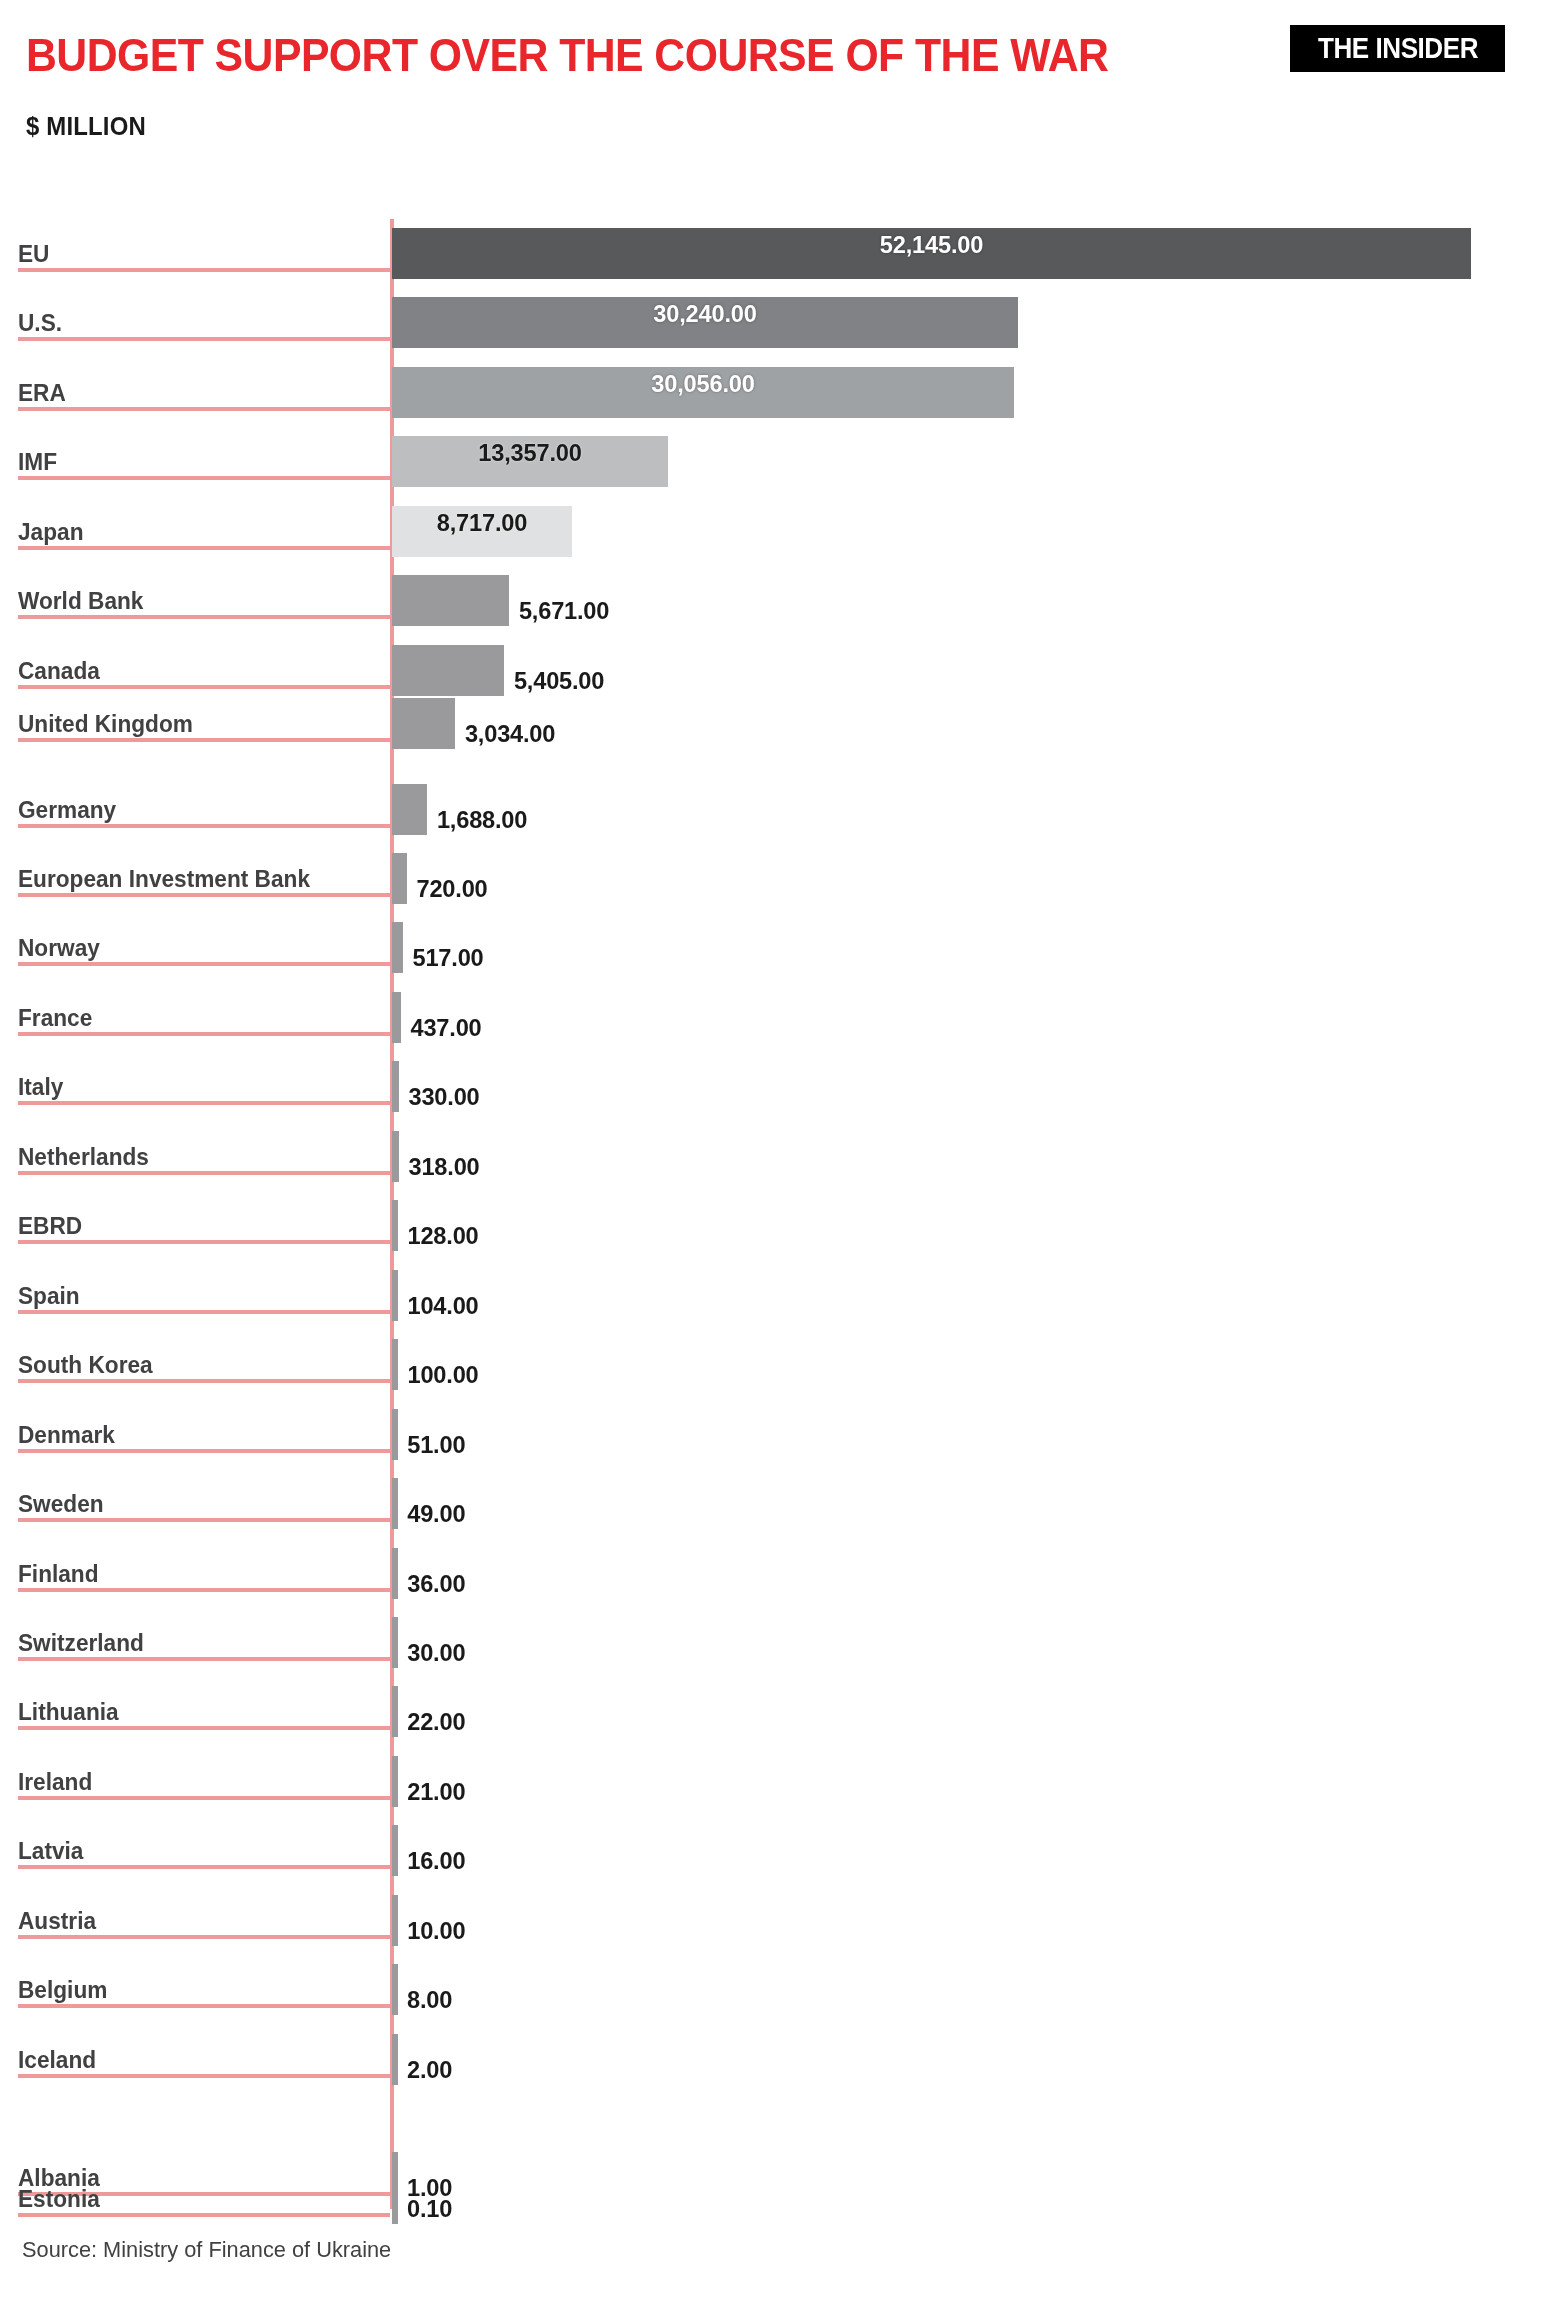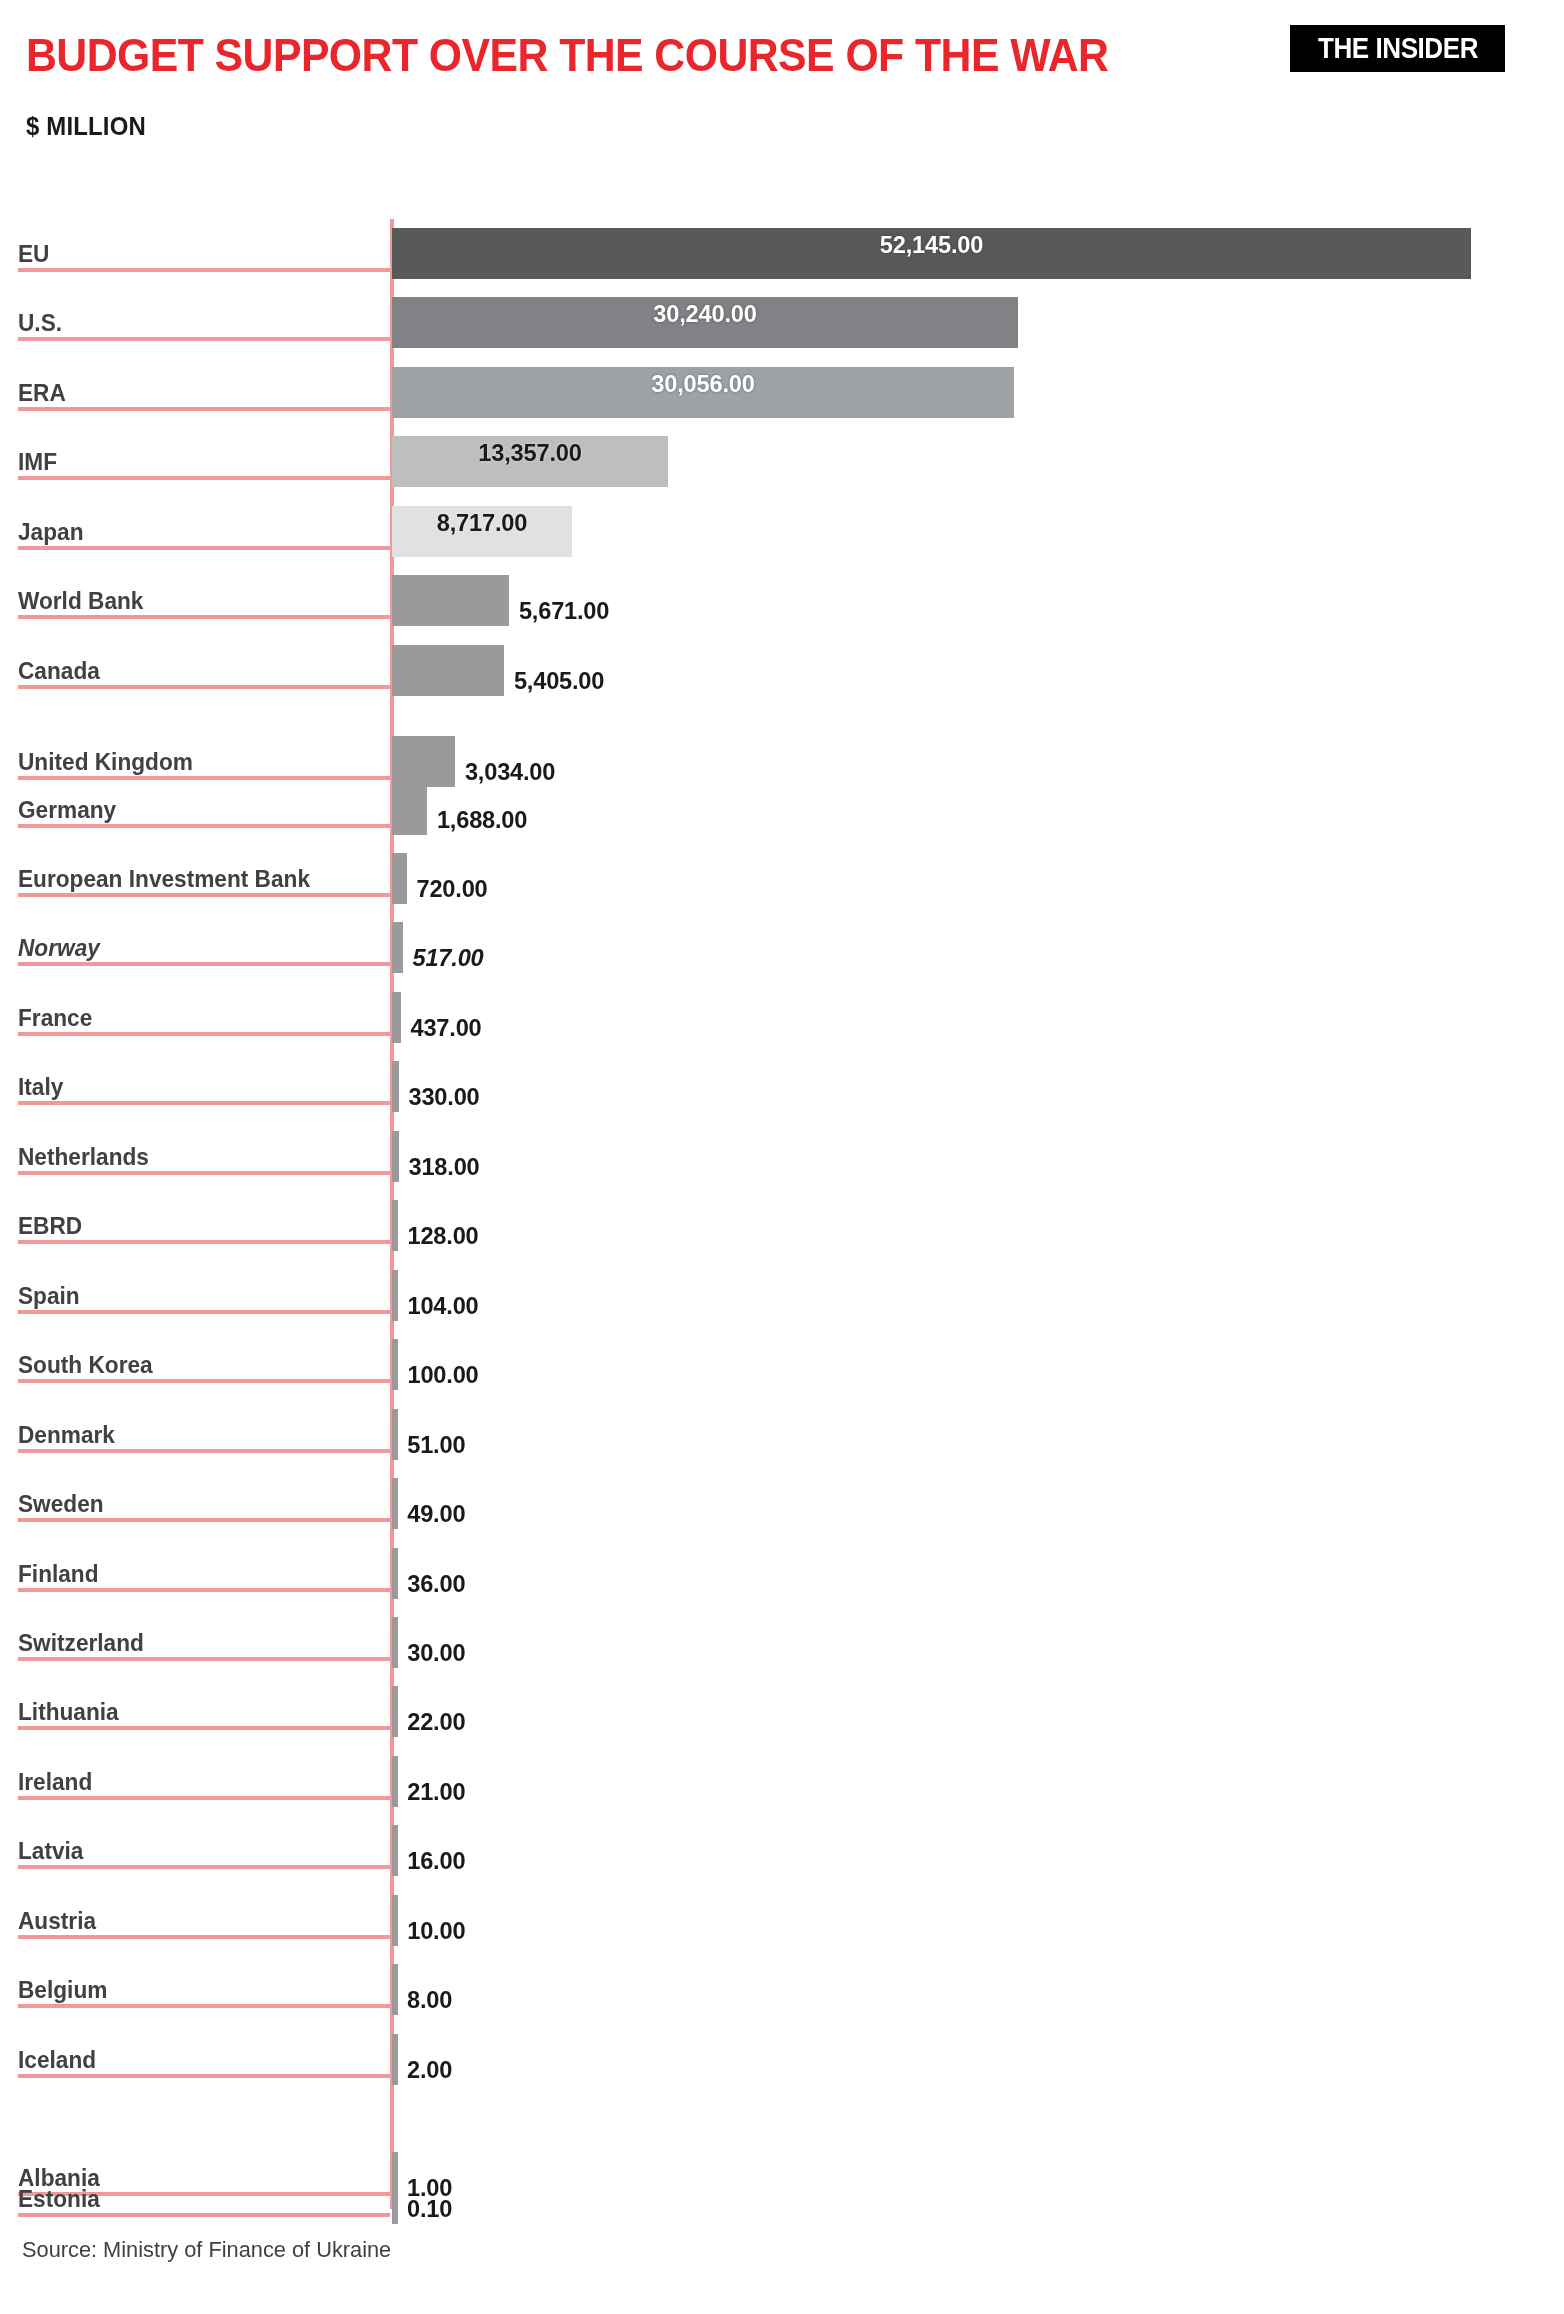--- a/index.html
+++ b/index.html
@@ -201,39 +201,39 @@
       <div class="leader-line" style="width: 372px;"></div>
       <div class="bar" style="width: 117px; background: rgb(154, 154, 156);"></div>
       <div class="bar-value" style="left: 517px; top: 45px;">5,671.00</div>
     </div>
     <div class="row" style="top: 417px;">
       <div class="row-label">Canada</div>
       <div class="leader-line" style="width: 372px;"></div>
       <div class="bar" style="width: 112px; background: rgb(154, 154, 156);"></div>
       <div class="bar-value" style="left: 512px; top: 45px;">5,405.00</div>
     </div>
-    <div class="row" style="top: 508px;">
+    <div class="row" style="top: 470px;">
       <div class="row-label">United Kingdom</div>
       <div class="leader-line" style="width: 372px;"></div>
       <div class="bar" style="width: 63px; background: rgb(154, 154, 156);"></div>
       <div class="bar-value" style="left: 463px; top: 45px;">3,034.00</div>
     </div>
     <div class="row" style="top: 556px; padding-left: 34px;">
       <div class="row-label">Germany</div>
       <div class="leader-line" style="width: 372px;"></div>
       <div class="bar" style="width: 35px; background: rgb(154, 154, 156);"></div>
       <div class="bar-value" style="left: 435px; top: 45px;">1,688.00</div>
     </div>
     <div class="row" style="top: 625px;">
       <div class="row-label">European Investment Bank</div>
       <div class="leader-line" style="width: 372px;"></div>
       <div class="bar" style="width: 15px; background: rgb(154, 154, 156);"></div>
       <div class="bar-value" style="left: 415px; top: 45px;">720.00</div>
     </div>
-    <div class="row" style="top: 694px; font-style: italic;">
+    <div class="row" style="top: 694px;">
       <div class="row-label">Norway</div>
       <div class="leader-line" style="width: 372px;"></div>
       <div class="bar" style="width: 10.7px; background: rgb(154, 154, 156);"></div>
       <div class="bar-value" style="left: 411px; top: 45px;">517.00</div>
     </div>
     <div class="row" style="top: 764px;">
       <div class="row-label">France</div>
       <div class="leader-line" style="width: 372px;"></div>
       <div class="bar" style="width: 9px; background: rgb(154, 154, 156);"></div>
       <div class="bar-value" style="left: 409px; top: 45px;">437.00</div>

